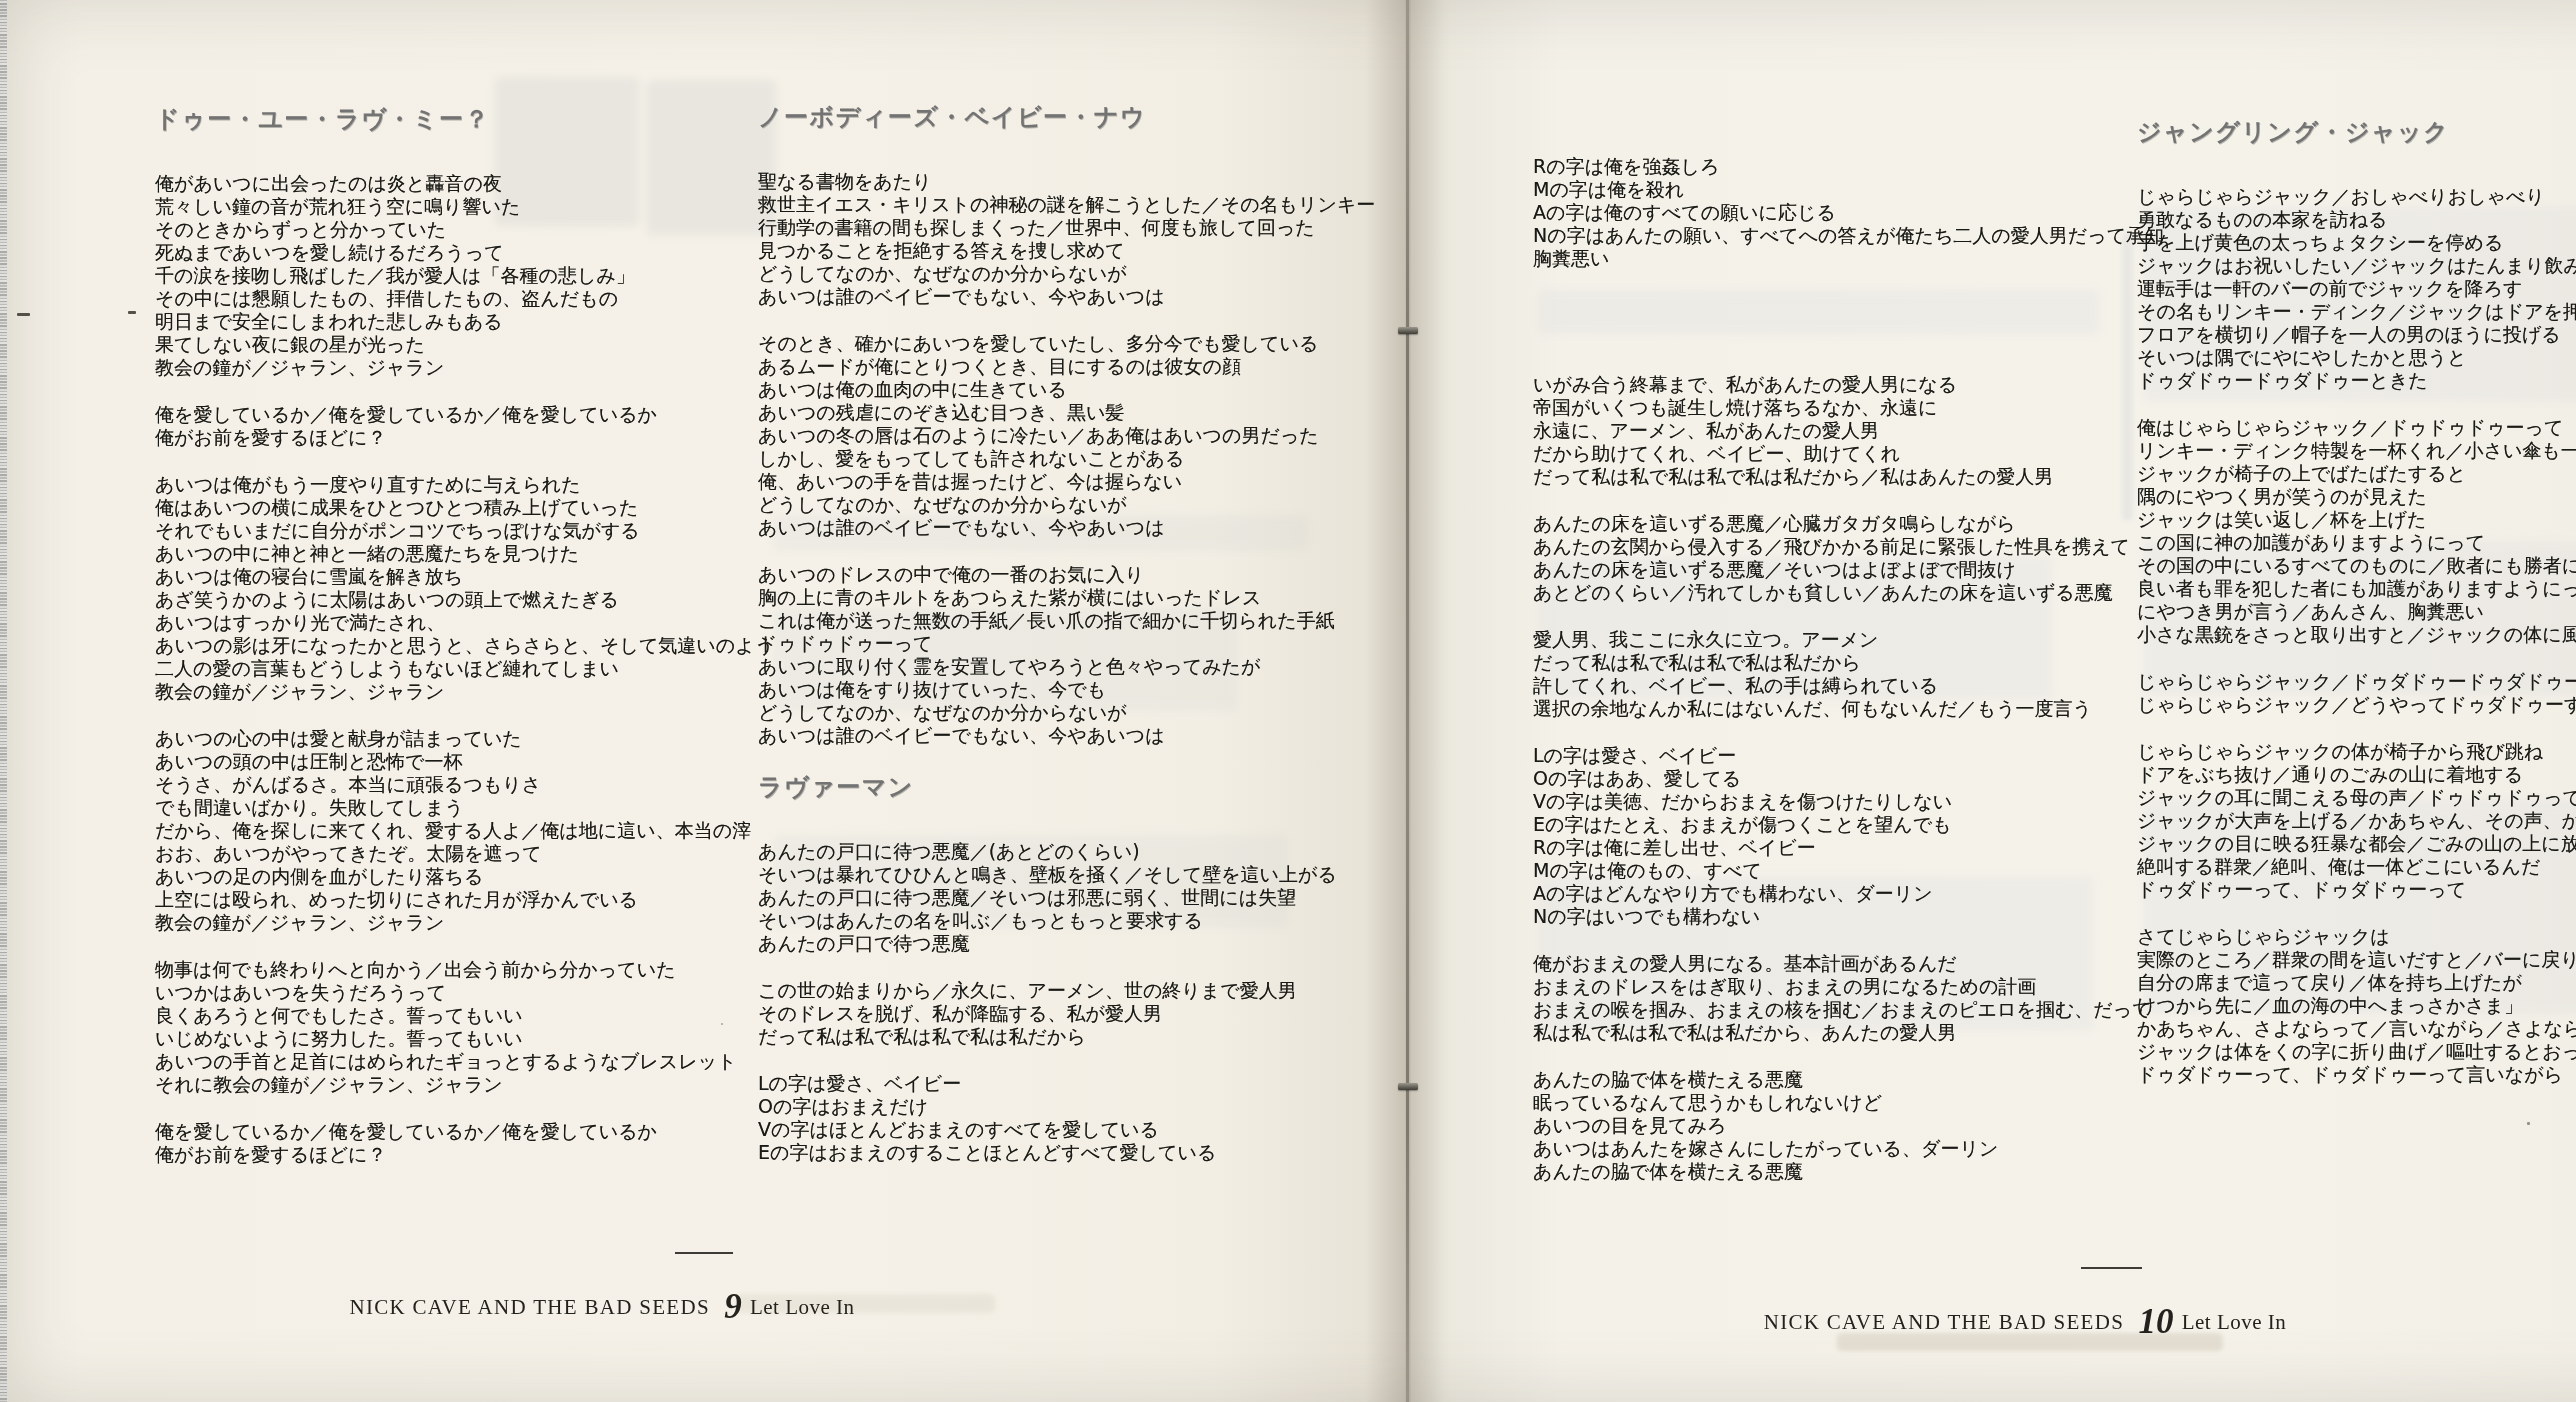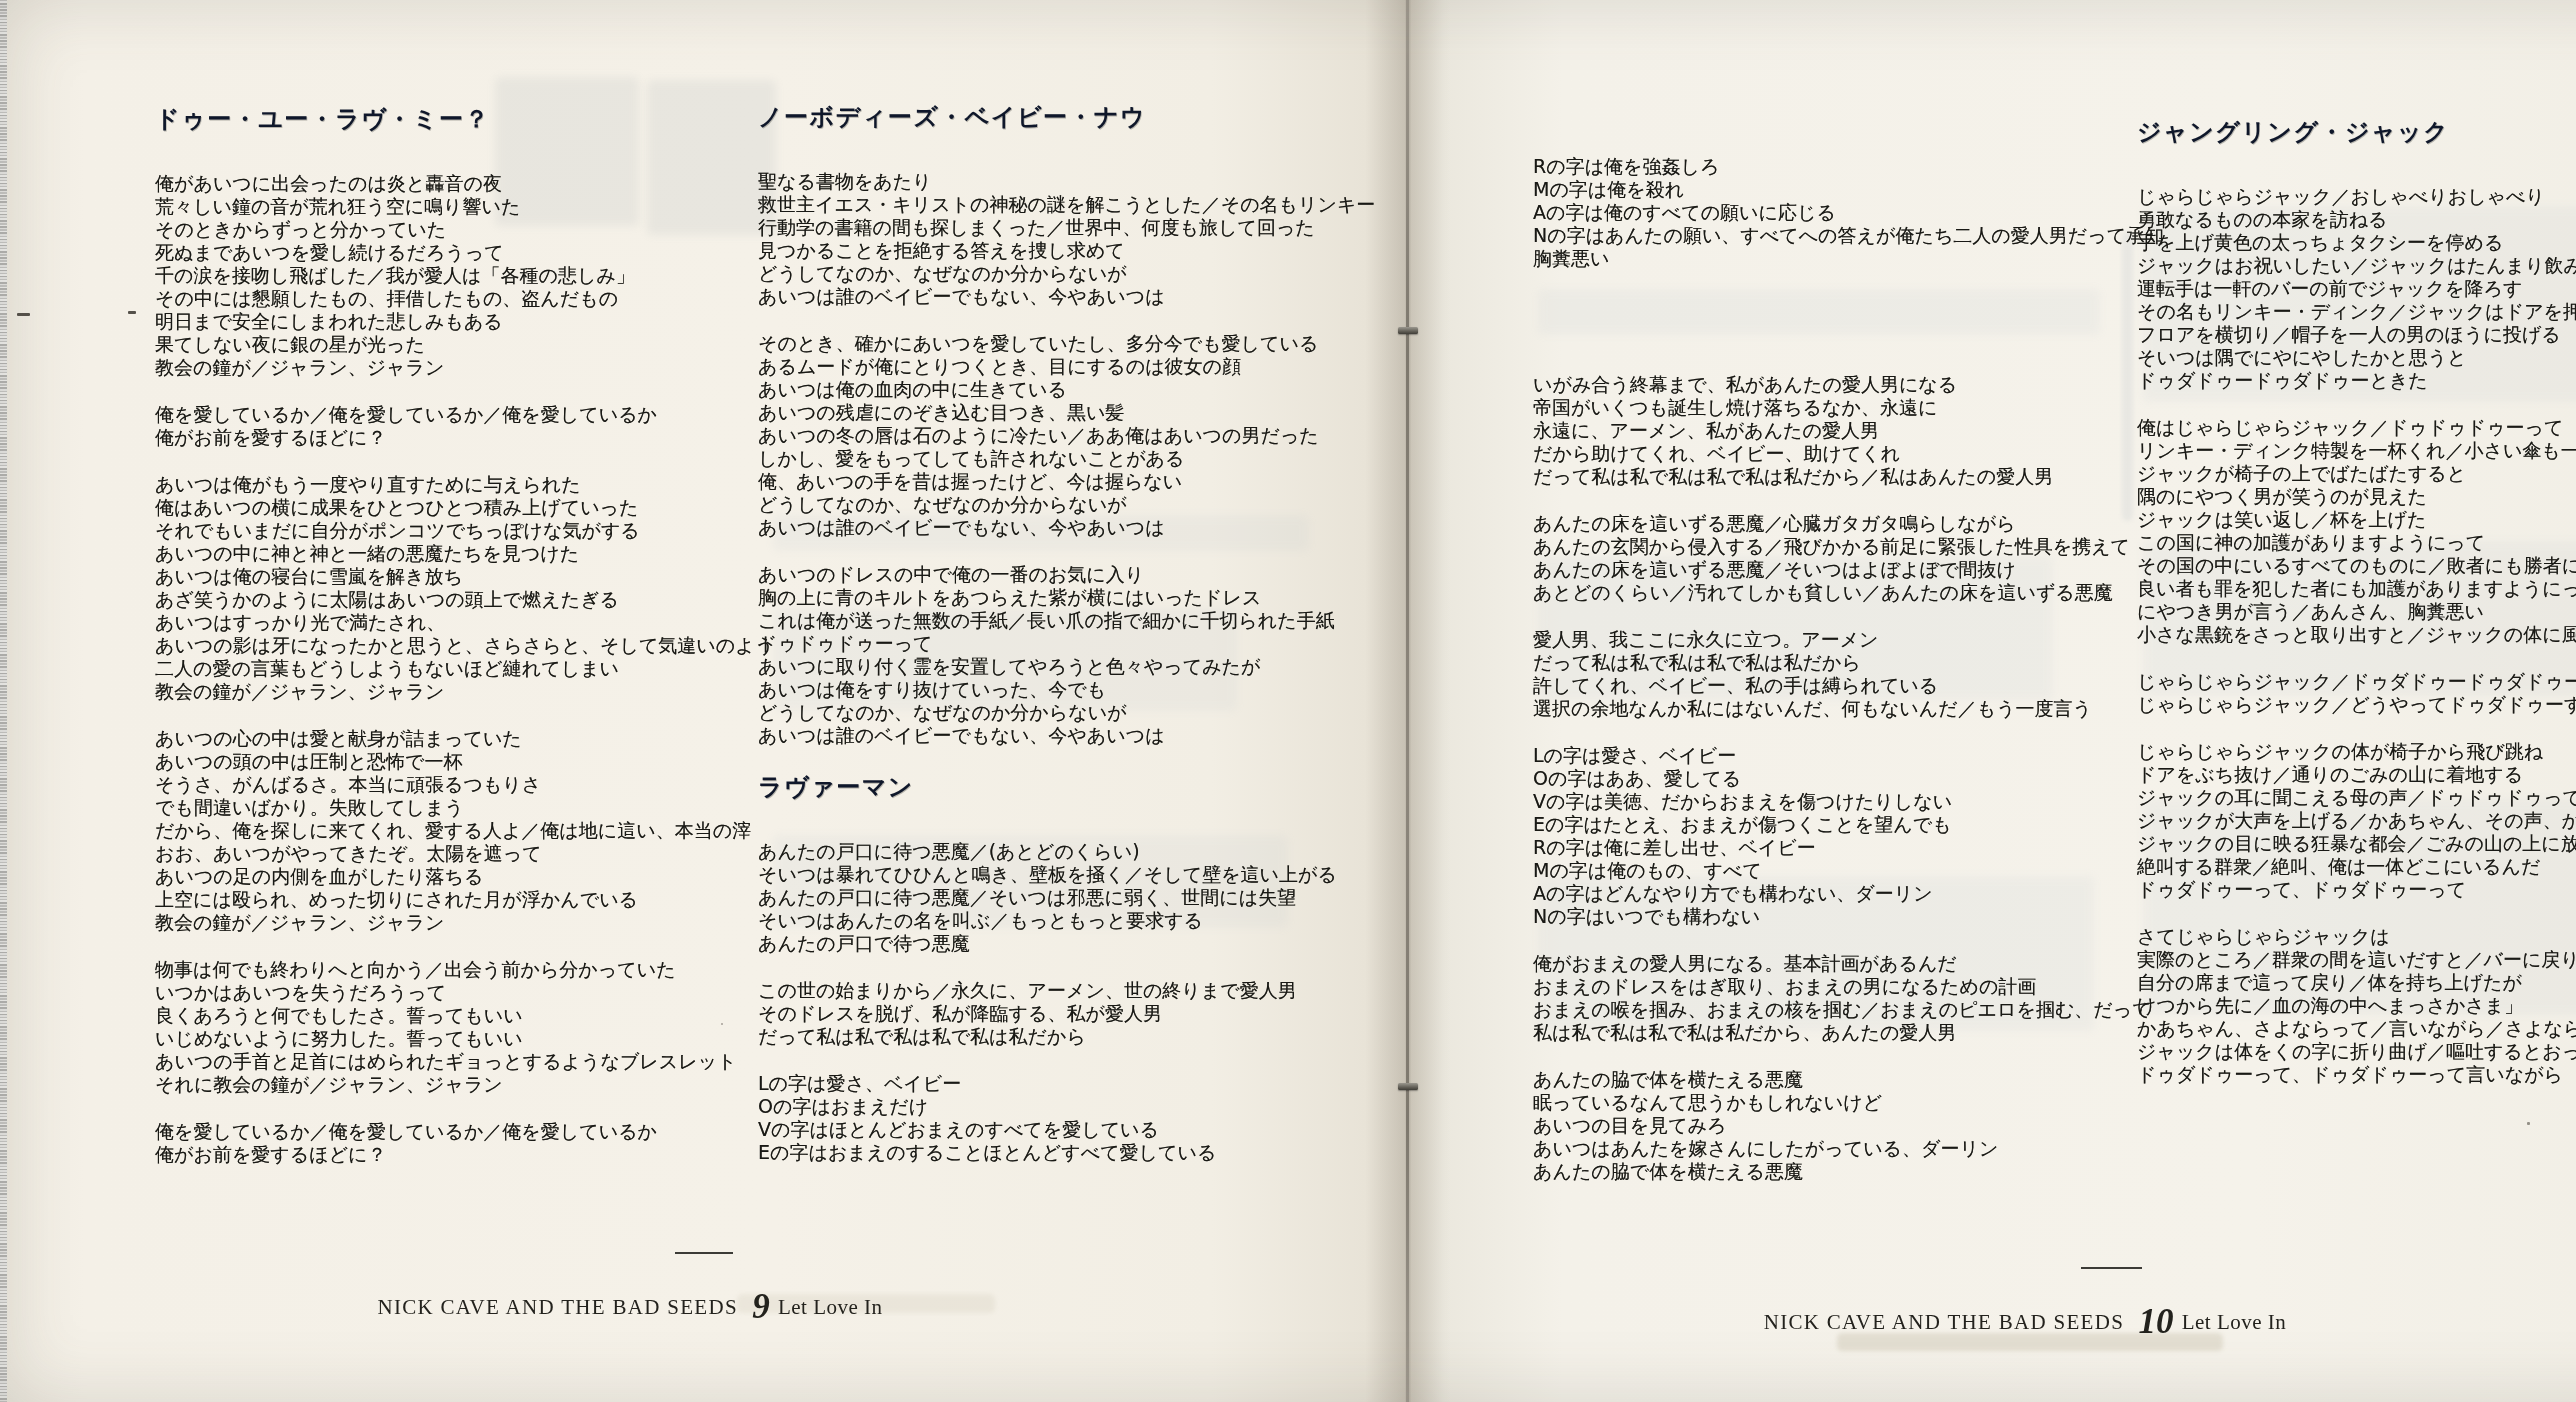--- a/index.html
+++ b/index.html
@@ -42,36 +42,36 @@
     position:absolute;inset:0;pointer-events:none;
     box-shadow:inset 0 0 72px rgba(90,84,70,.18);
   }
   
   .lyrics-column{position:absolute;width:629px;}
   #col-0{left:155px;top:103px;}
   #col-1{left:758px;top:101px;}
   #col-2{left:1533px;top:155px;}
   #col-3{left:2137px;top:116px;}
   .song-title{
-    font-size:24px;font-weight:bold;letter-spacing:1.5px;color:#0f172a;
+    font-size:24px;font-weight:bold;letter-spacing:1.5px;color:#737373;
     margin-bottom:37px;white-space:nowrap;
     text-shadow:0.8px 0.8px 0 rgba(70,70,62,.35);
   }
   .stanza{margin-bottom:24px;}
   .stanza.large-gap{margin-bottom:103px;}
   .lyric-line{
     font-size:19px;line-height:23px;color:#191915;white-space:nowrap;
     text-shadow:0 0 0.5px rgba(25,25,18,.6);
   }
   
   .footer{
     position:absolute;white-space:nowrap;color:#23221d;
     font-family:"Liberation Serif",serif;transform:translateX(-50%);
   }
-  .footer-left{left:630px;top:1287px;text-align:right;}
+  .footer-left{left:602px;top:1287px;text-align:right;}
   .footer-right{left:2025px;top:1302px;}
   .footer-artist{font-size:21px;letter-spacing:1.3px;}
   .footer-pagenum{
     font-size:35px;font-weight:bold;font-style:italic;
     margin:0 8.2px 0 14.4px;vertical-align:-3.6px;
   }
   .footer-album{font-size:21px;letter-spacing:0.5px;}
   .footer-rule{position:absolute;height:2.1px;background:#3c3b36;}
   .footer-rule.left{left:675px;top:1252px;width:58px;}
   .footer-rule.right{left:2081px;top:1267px;width:61px;}

